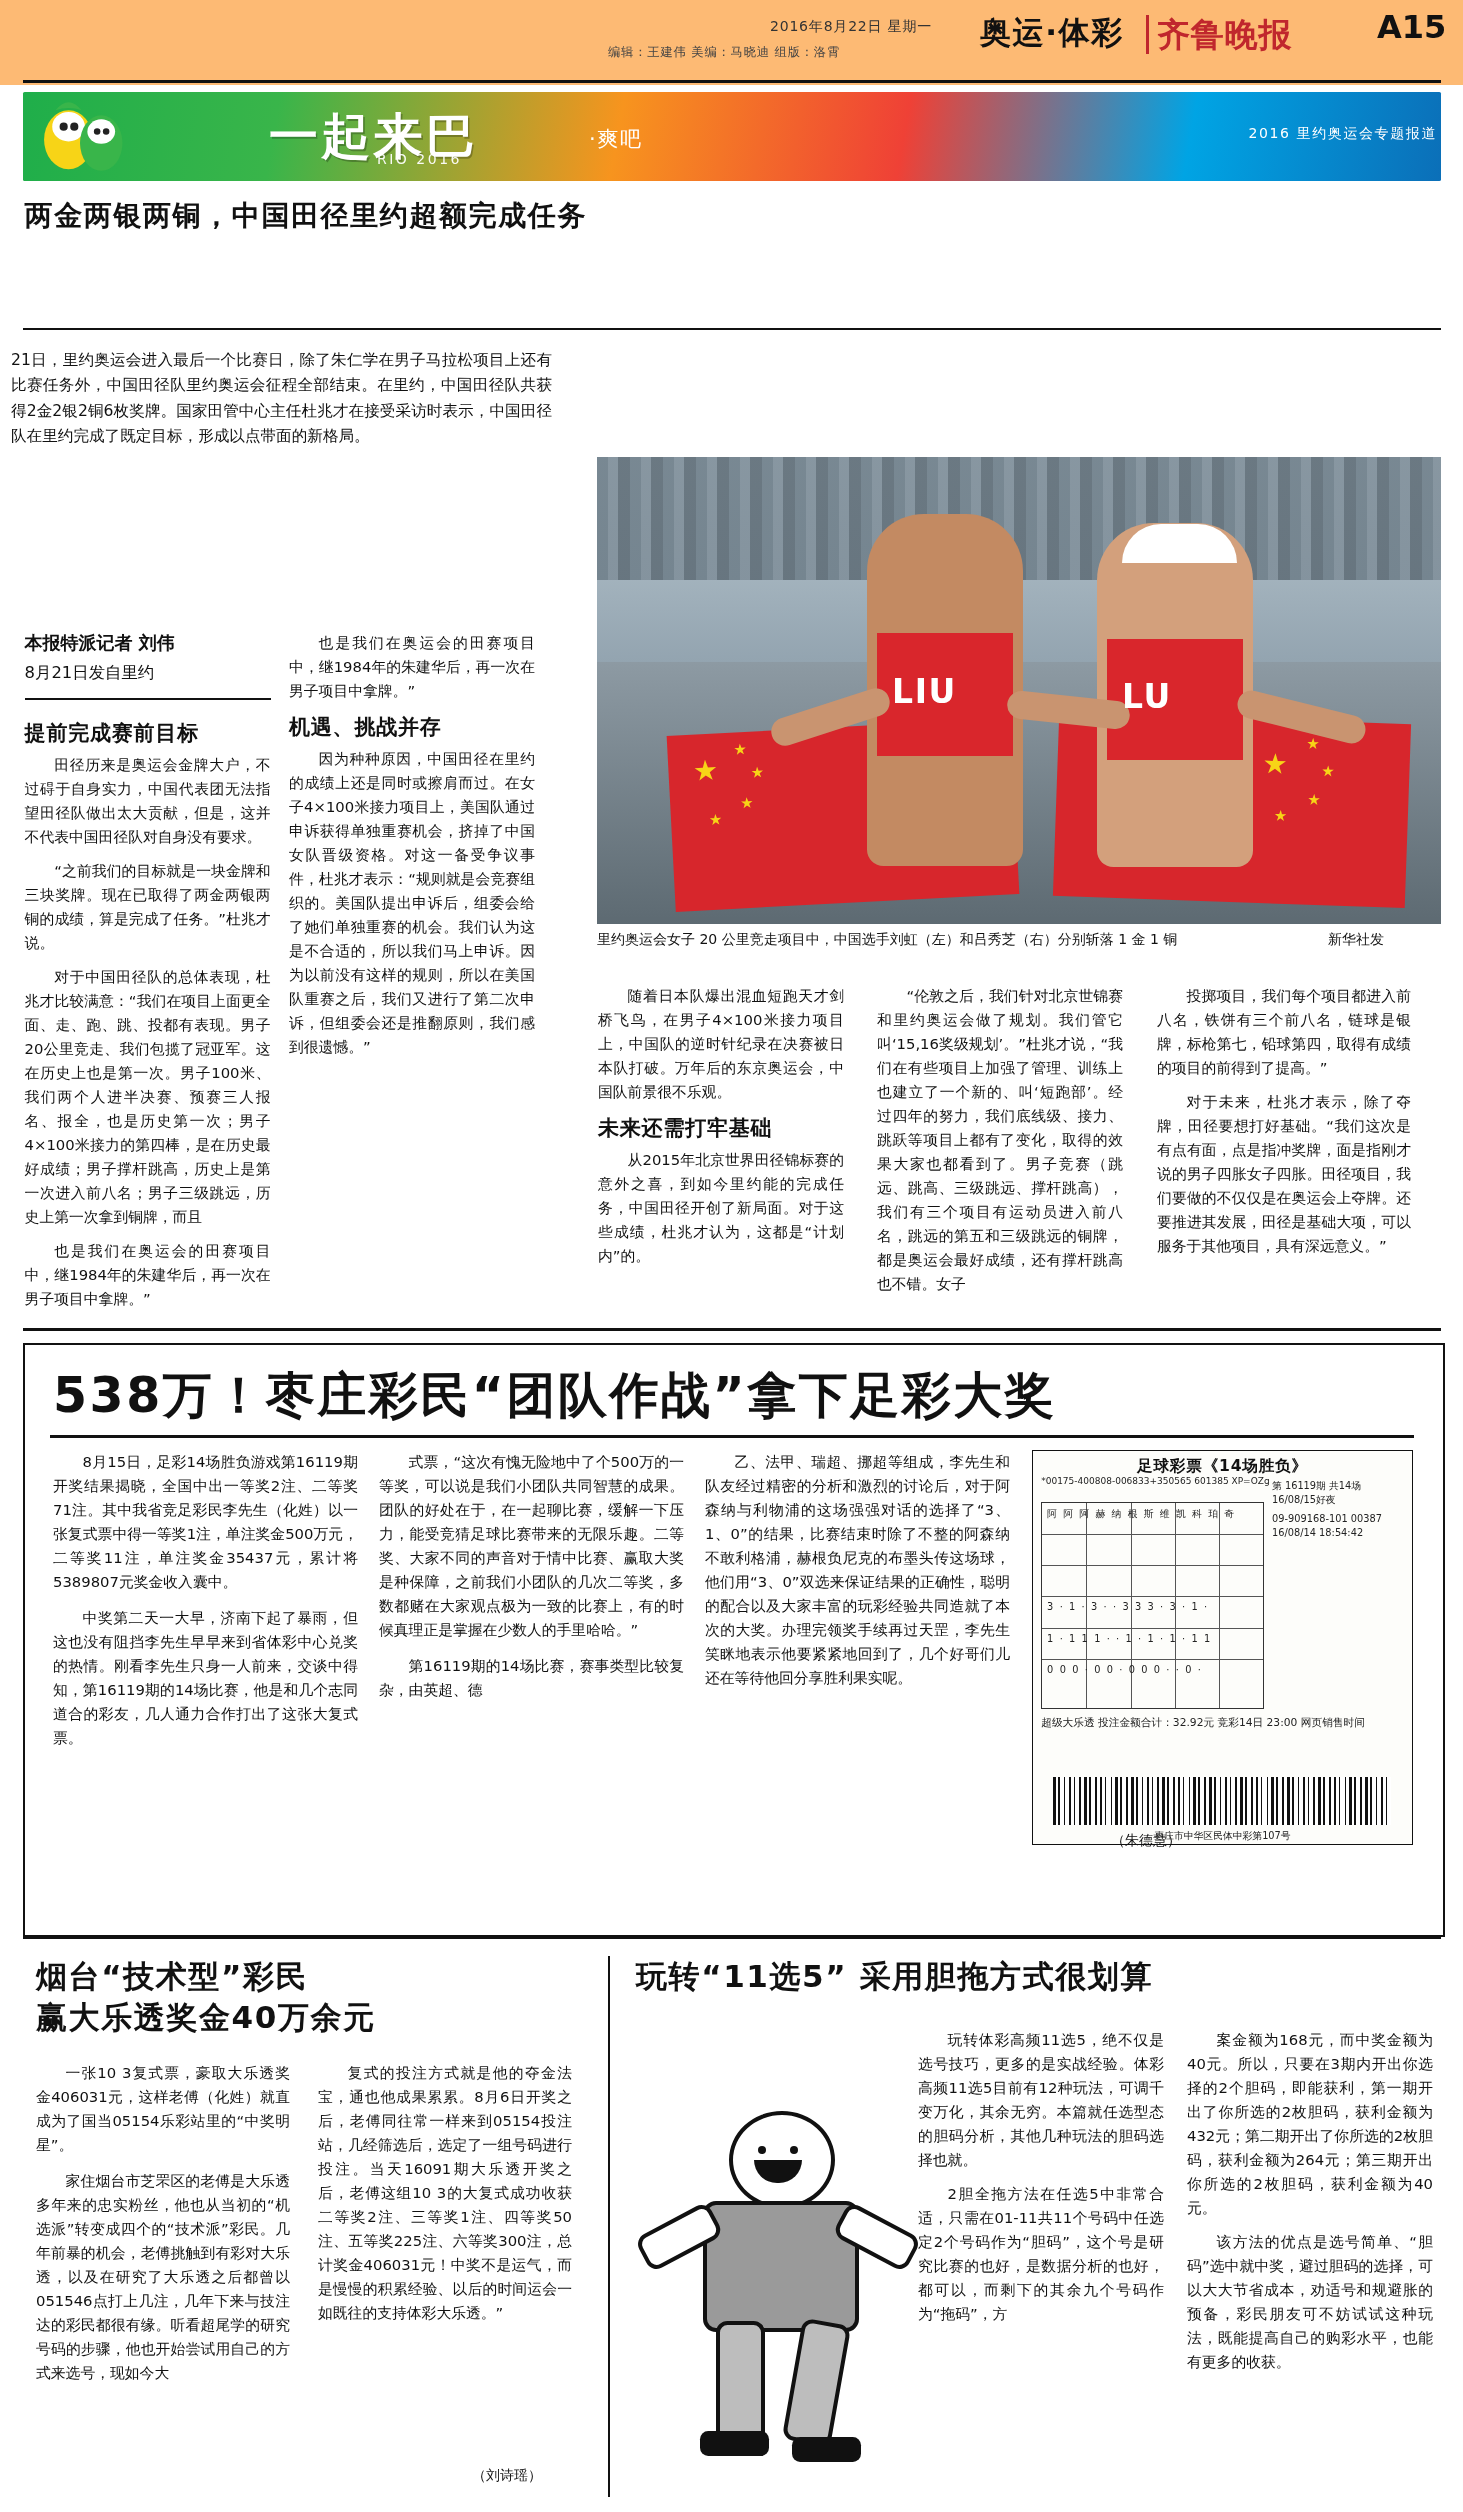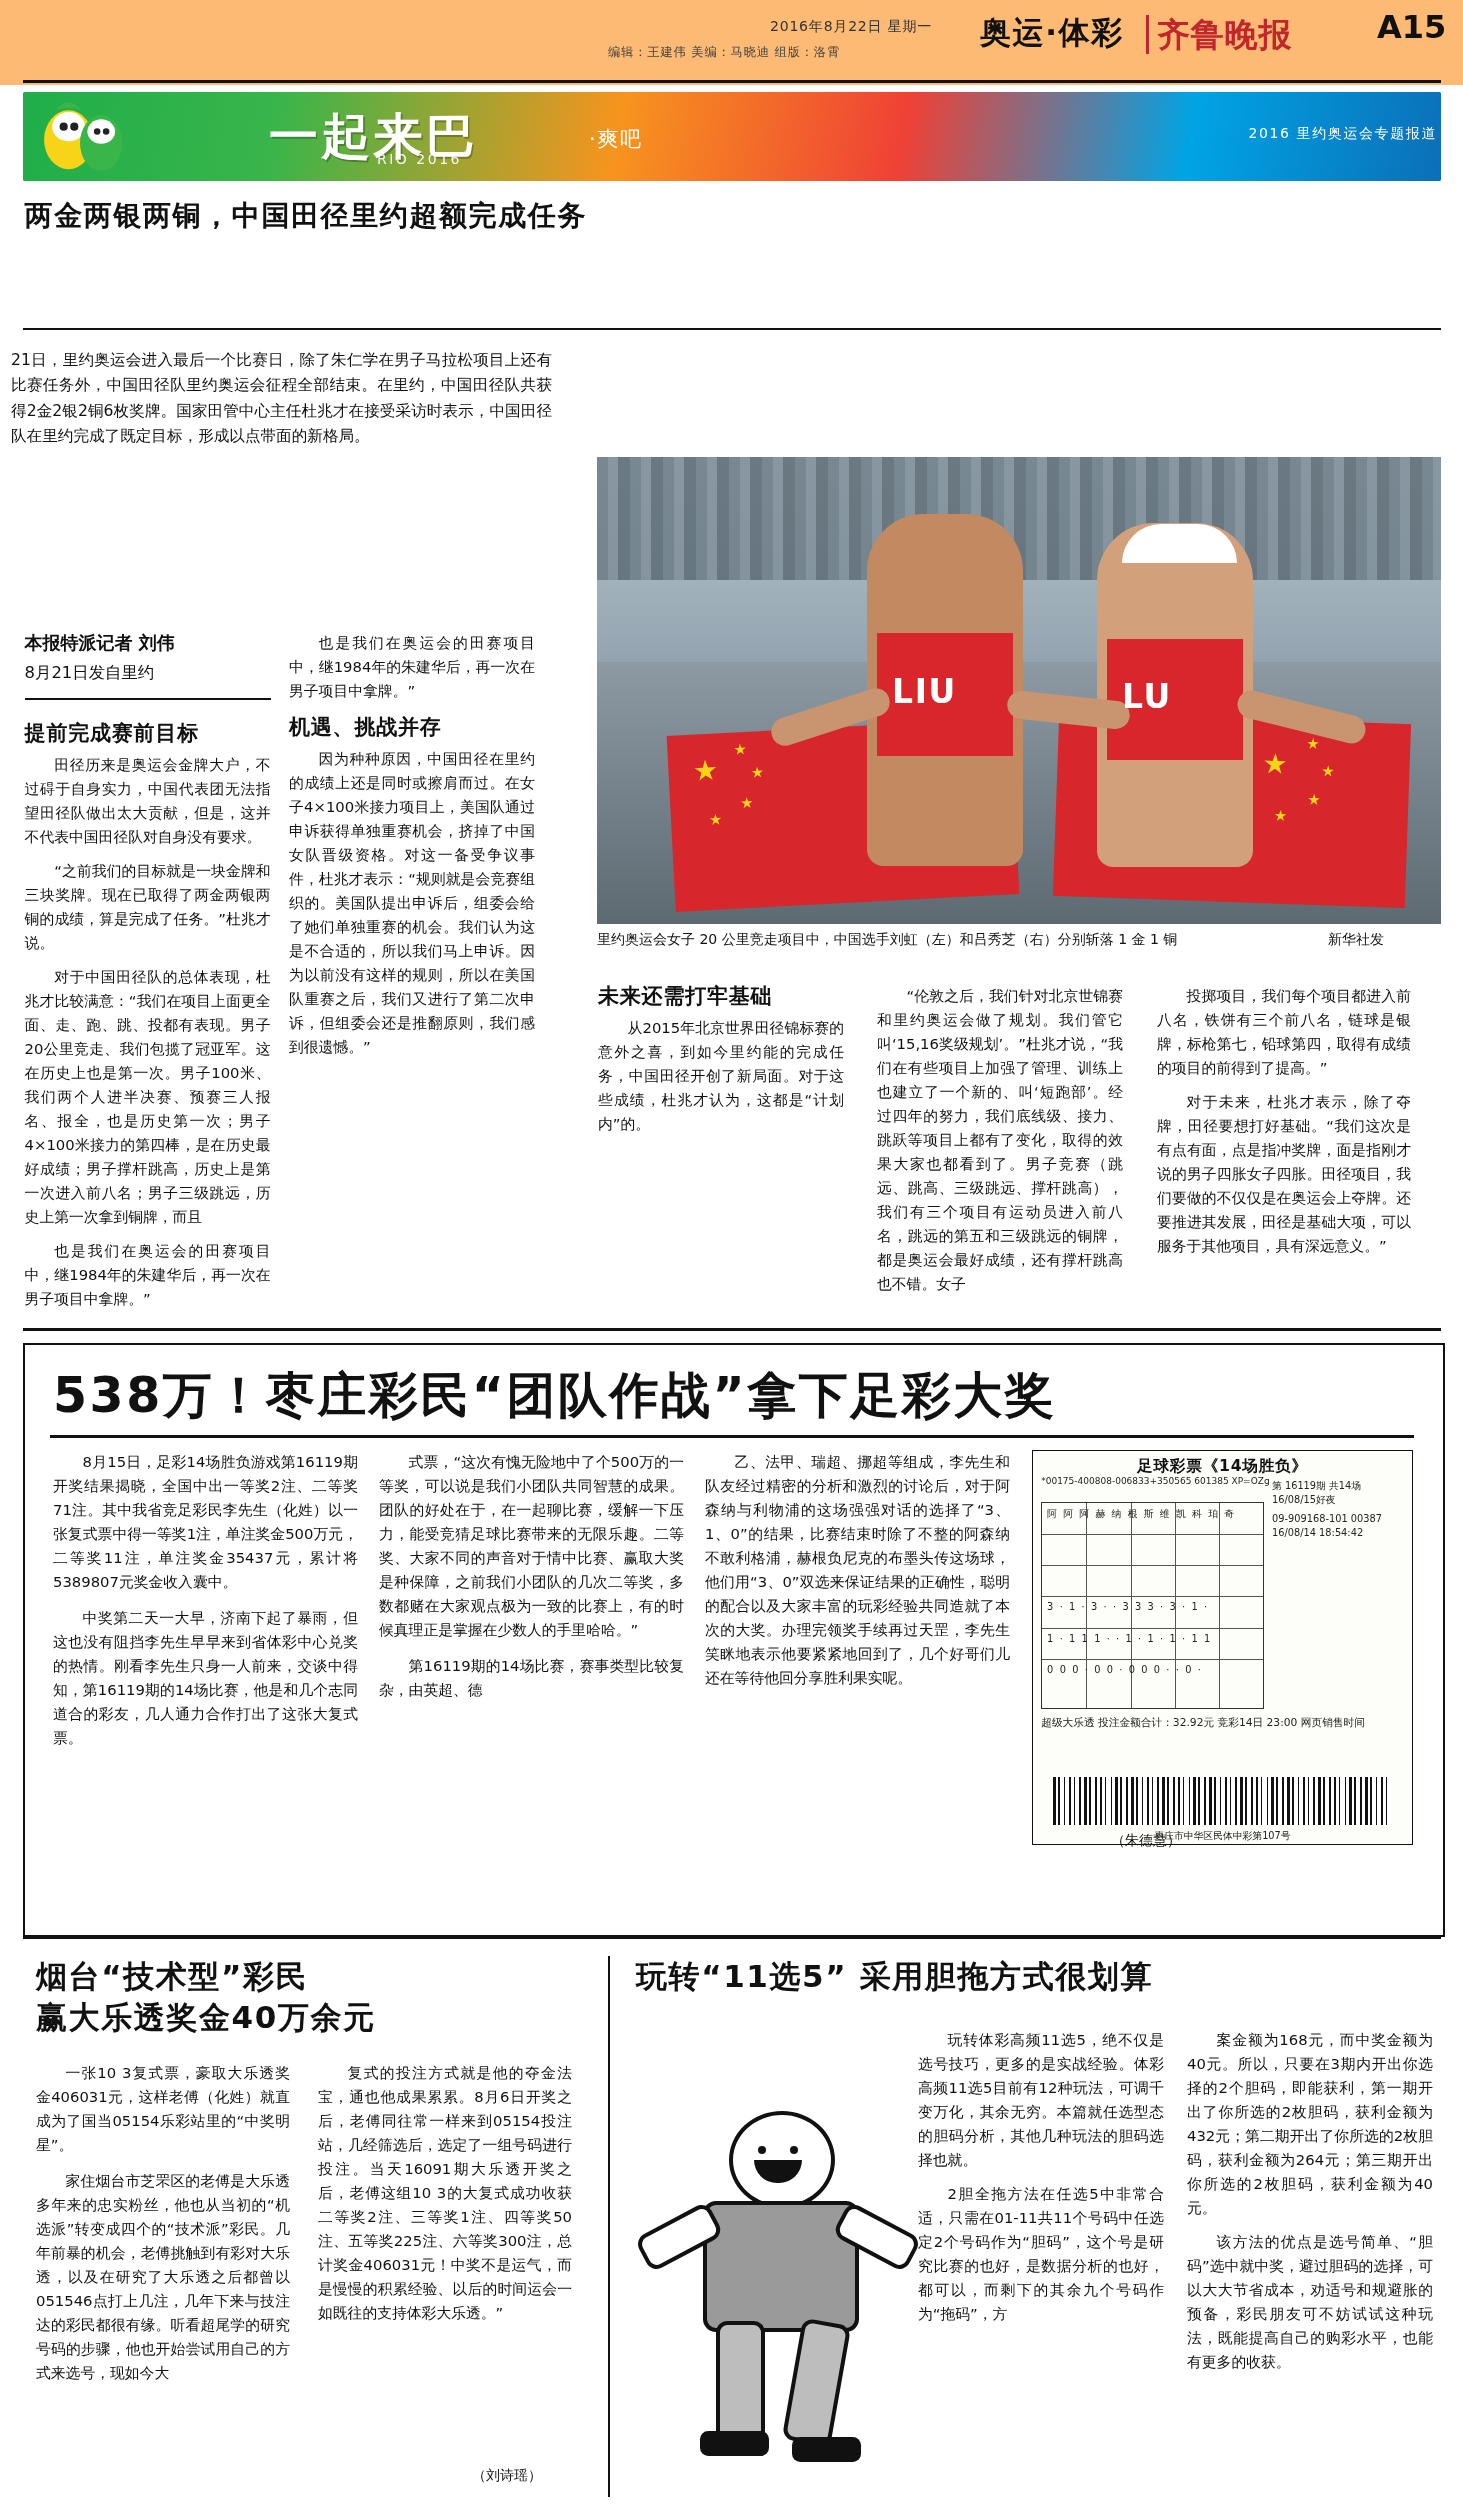--- a/index.html
+++ b/index.html
@@ -187,20 +187,21 @@
     <p style="margin:0;text-indent:2em;">也是我们在奥运会的田赛项目中，继1984年的朱建华后，再一次在男子项目中拿牌。”</p>
   </div>
 
   <div class="col" style="left:289px;top:631px;width:246px;">
     <p style="margin:0 0 11.5px 0;text-indent:2em;">也是我们在奥运会的田赛项目中，继1984年的朱建华后，再一次在男子项目中拿牌。”</p>
     <div class="subhead">机遇、挑战并存</div>
     <p style="margin:0 0 9.8px 0;text-indent:2em;">因为种种原因，中国田径在里约的成绩上还是同时或擦肩而过。在女子4×100米接力项目上，美国队通过申诉获得单独重赛机会，挤掉了中国女队晋级资格。对这一备受争议事件，杜兆才表示：“规则就是会竞赛组织的。美国队提出申诉后，组委会给了她们单独重赛的机会。我们认为这是不合适的，所以我们马上申诉。因为以前没有这样的规则，所以在美国队重赛之后，我们又进行了第二次申诉，但组委会还是推翻原则，我们感到很遗憾。”</p>
   </div>
 
   <div class="col" style="left:598px;top:984px;width:246px;">
+    <p style="margin:0 0 11.5px 0;text-indent:2em;">随着日本队爆出混血短跑天才剑桥飞鸟，在男子4×100米接力项目上，中国队的逆时针纪录在决赛被日本队打破。万年后的东京奥运会，中国队前景很不乐观。</p>
     <div class="subhead">未来还需打牢基础</div>
     <p style="margin:0;text-indent:2em;">从2015年北京世界田径锦标赛的意外之喜，到如今里约能的完成任务，中国田径开创了新局面。对于这些成绩，杜兆才认为，这都是“计划内”的。</p>
   </div>
 
   <div class="col" style="left:877px;top:984px;width:246px;">
     <p style="margin:0;text-indent:2em;">“伦敦之后，我们针对北京世锦赛和里约奥运会做了规划。我们管它叫‘15,16奖级规划’。”杜兆才说，“我们在有些项目上加强了管理、训练上也建立了一个新的、叫‘短跑部’。经过四年的努力，我们底线级、接力、跳跃等项目上都有了变化，取得的效果大家也都看到了。男子竞赛（跳远、跳高、三级跳远、撑杆跳高），我们有三个项目有运动员进入前八名，跳远的第五和三级跳远的铜牌，都是奥运会最好成绩，还有撑杆跳高也不错。女子</p>
   </div>
 
   <div class="col" style="left:1157px;top:984px;width:254px;">
     <p style="margin:0 0 9.8px 0;text-indent:2em;">投掷项目，我们每个项目都进入前八名，铁饼有三个前八名，链球是银牌，标枪第七，铅球第四，取得有成绩的项目的前得到了提高。”</p>

